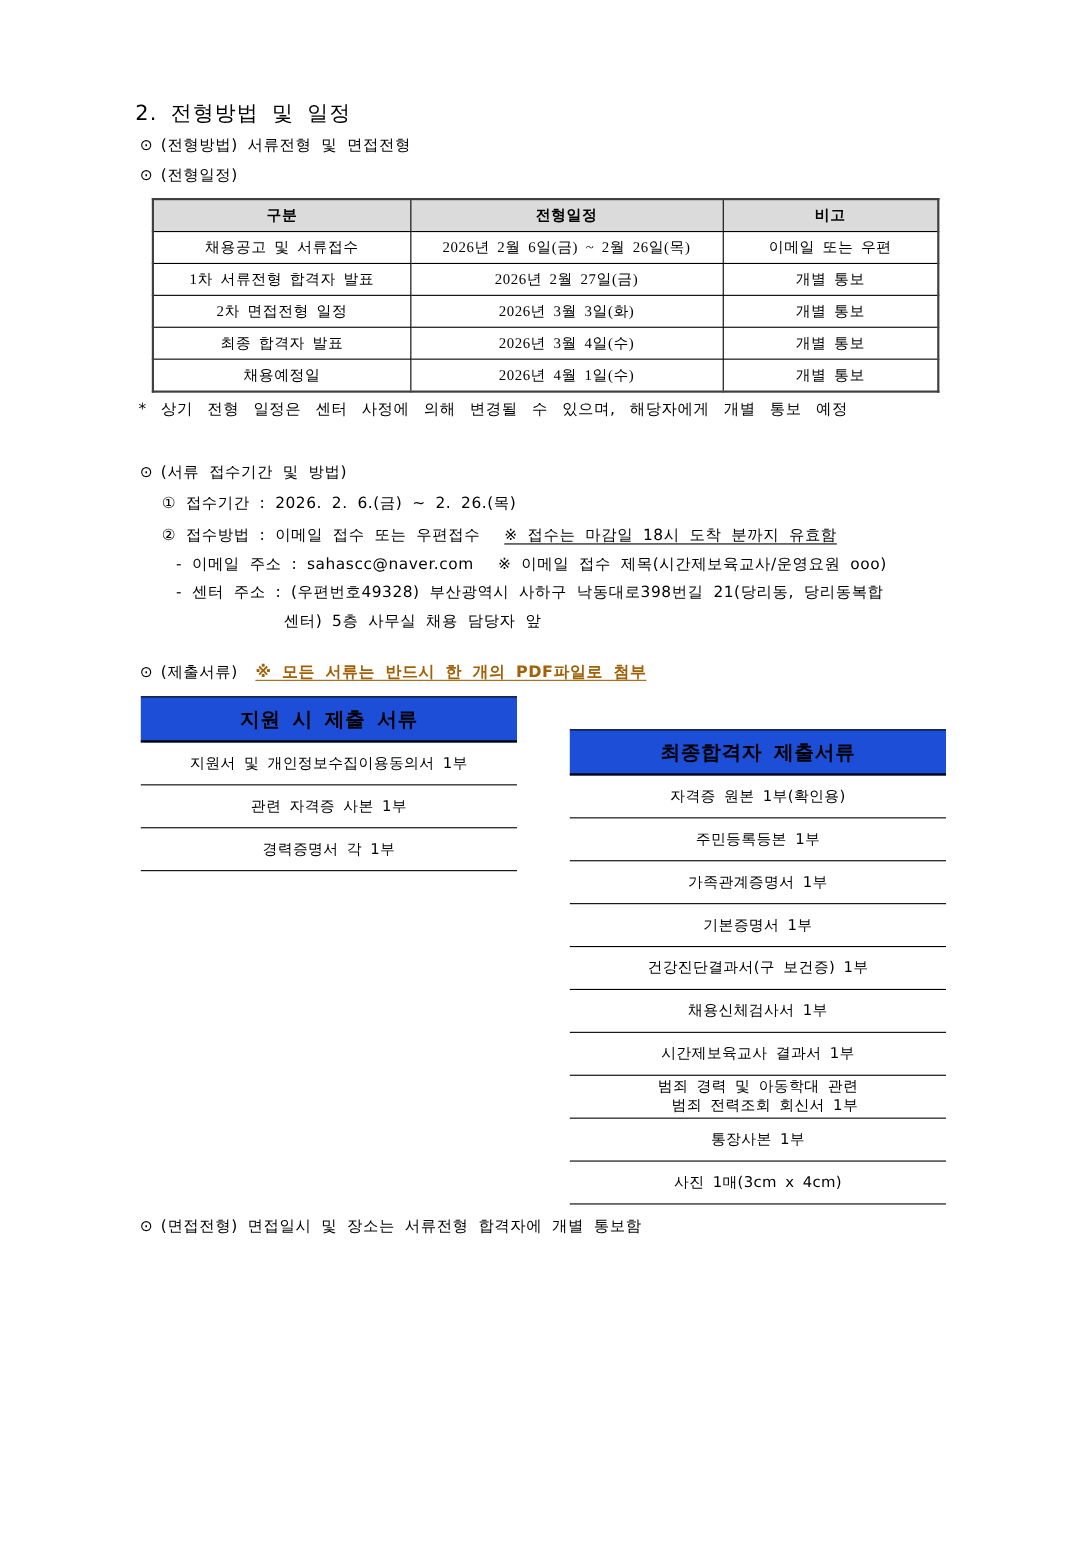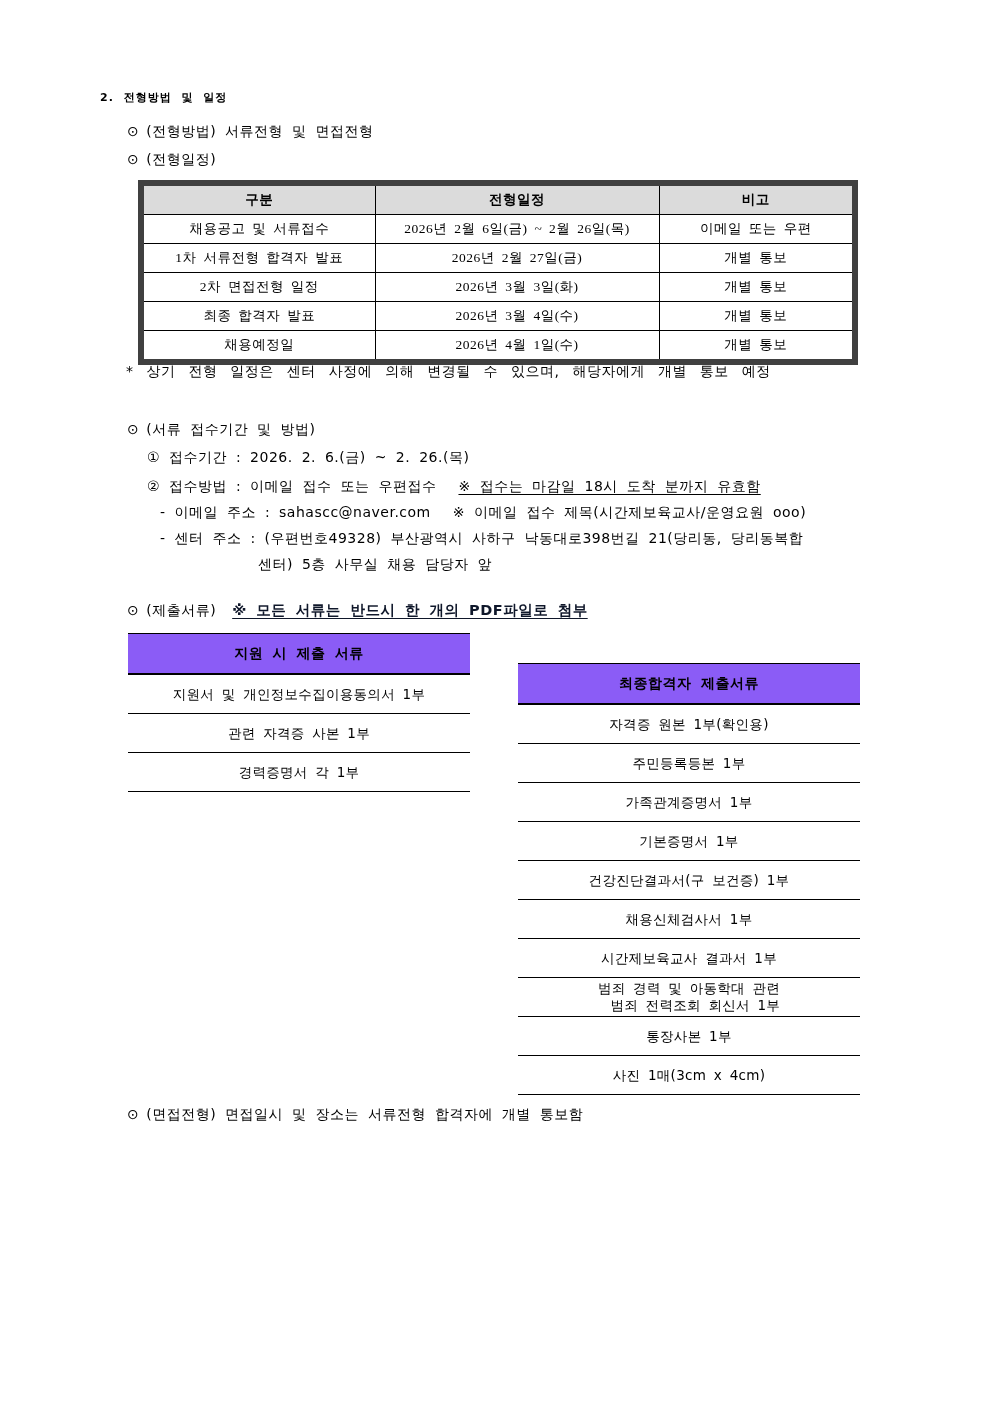--- a/index.html
+++ b/index.html
@@ -3,49 +3,49 @@
 <meta charset="utf-8">
 <style>
   html,body{margin:0;padding:0;}
   body{
     width:992px;height:1403px;background:#ffffff;color:#000;
     font-family:"DejaVu Sans","Liberation Sans",sans-serif;
     -webkit-font-smoothing:none;
   }
   .page{position:relative;width:992px;height:1403px;background:#fff;overflow:hidden;}
   .line{position:absolute;font-size:14px;letter-spacing:0.5px;word-spacing:4px;white-space:nowrap;}
-  .heading{position:absolute;top:90px;left:100px;font-size:11px;font-weight:bold;letter-spacing:1px;word-spacing:5px;}
+  .heading{position:absolute;top:90px;left:123px;font-size:19px;font-weight:normal;letter-spacing:1px;word-spacing:5px;}
   .blt{display:inline-block;margin-right:7px;font-size:14px;}
   .justified{word-spacing:8px;}
   .underl{text-decoration:underline;text-underline-offset:3px;}
   .gap{display:inline-block;width:22px;}
 
   
   table.sched{
     position:absolute;top:180px;left:138px;width:714px;
     border-collapse:collapse;table-layout:fixed;
-    border:6px solid #404040;
+    border:2px solid #404040;
   }
   table.sched th,table.sched td{
     border:1px solid #000;text-align:center;vertical-align:middle;
     font-size:13.5px;letter-spacing:0.5px;word-spacing:3px;padding:0;
   }
   table.sched th{background:#dbdbdb;height:28px;font-weight:bold;}
   table.sched td{height:28px;font-weight:normal;font-family:Liberation Serif, serif;}
   .c1{width:234px;} .c2{width:284px;} .c3{width:196px;}
 
   
   .docs{position:absolute;top:633px;width:342px;}
   .docs-left{left:128px;}
   .docs-right{left:518px;margin-top:30px;}
   .docs-head{
-    box-sizing:border-box;height:42px;background:#8b5cf6;
+    box-sizing:border-box;height:42px;background:#1d4ed8;
     border-top:1px solid #000;border-bottom:2px solid #000;
     display:flex;align-items:center;justify-content:center;
-    font-weight:bold;font-size:14px;letter-spacing:0.5px;word-spacing:4px;
+    font-weight:bold;font-size:18px;letter-spacing:0.5px;word-spacing:4px;
   }
   .docs-row{
     box-sizing:border-box;height:39px;border-bottom:1.5px solid #000;
     display:flex;align-items:center;justify-content:center;
     text-align:right;font-size:13.5px;letter-spacing:0.3px;word-spacing:3px;
     white-space:pre-line;line-height:1.25;
   }
   .accent{font-weight:bold;font-size:14.5px;}
 </style>
 </head>
@@ -123,21 +123,21 @@
   </div>
 
   <div class="line" style="top:504px;left:160px">
     <span>- 이메일 주소 : sahascc@naver.com</span><span class="gap"></span><span>※ 이메일 접수 제목(시간제보육교사/운영요원 ooo)</span>
   </div>
 
   <div class="line" style="top:530px;left:160px">- 센터 주소 : (우편번호49328) 부산광역시 사하구 낙동대로398번길 21(당리동, 당리동복합</div>
   <div class="line" style="top:556px;left:258px">센터) 5층 사무실 채용 담당자 앞</div>
 
   <div class="line" style="top:601px;left:127px">
-    <span class="blt">⊙</span><span>(제출서류)</span><span class="gap" style="width:16px"></span><span class="accent underl" id="docs-notice" style="color: #0f172a;">※ 모든 서류는 반드시 한 개의 PDF파일로 첨부</span>
+    <span class="blt">⊙</span><span>(제출서류)</span><span class="gap" style="width:16px"></span><span class="accent underl" id="docs-notice" style="color: #a16207;">※ 모든 서류는 반드시 한 개의 PDF파일로 첨부</span>
   </div>
 
   <div class="docs docs-left">
     <div class="docs-head">지원 시 제출 서류</div>
     <div>
 
         <div class="docs-row">지원서 및 개인정보수집이용동의서 1부</div>
 
         <div class="docs-row">관련 자격증 사본 1부</div>
 

